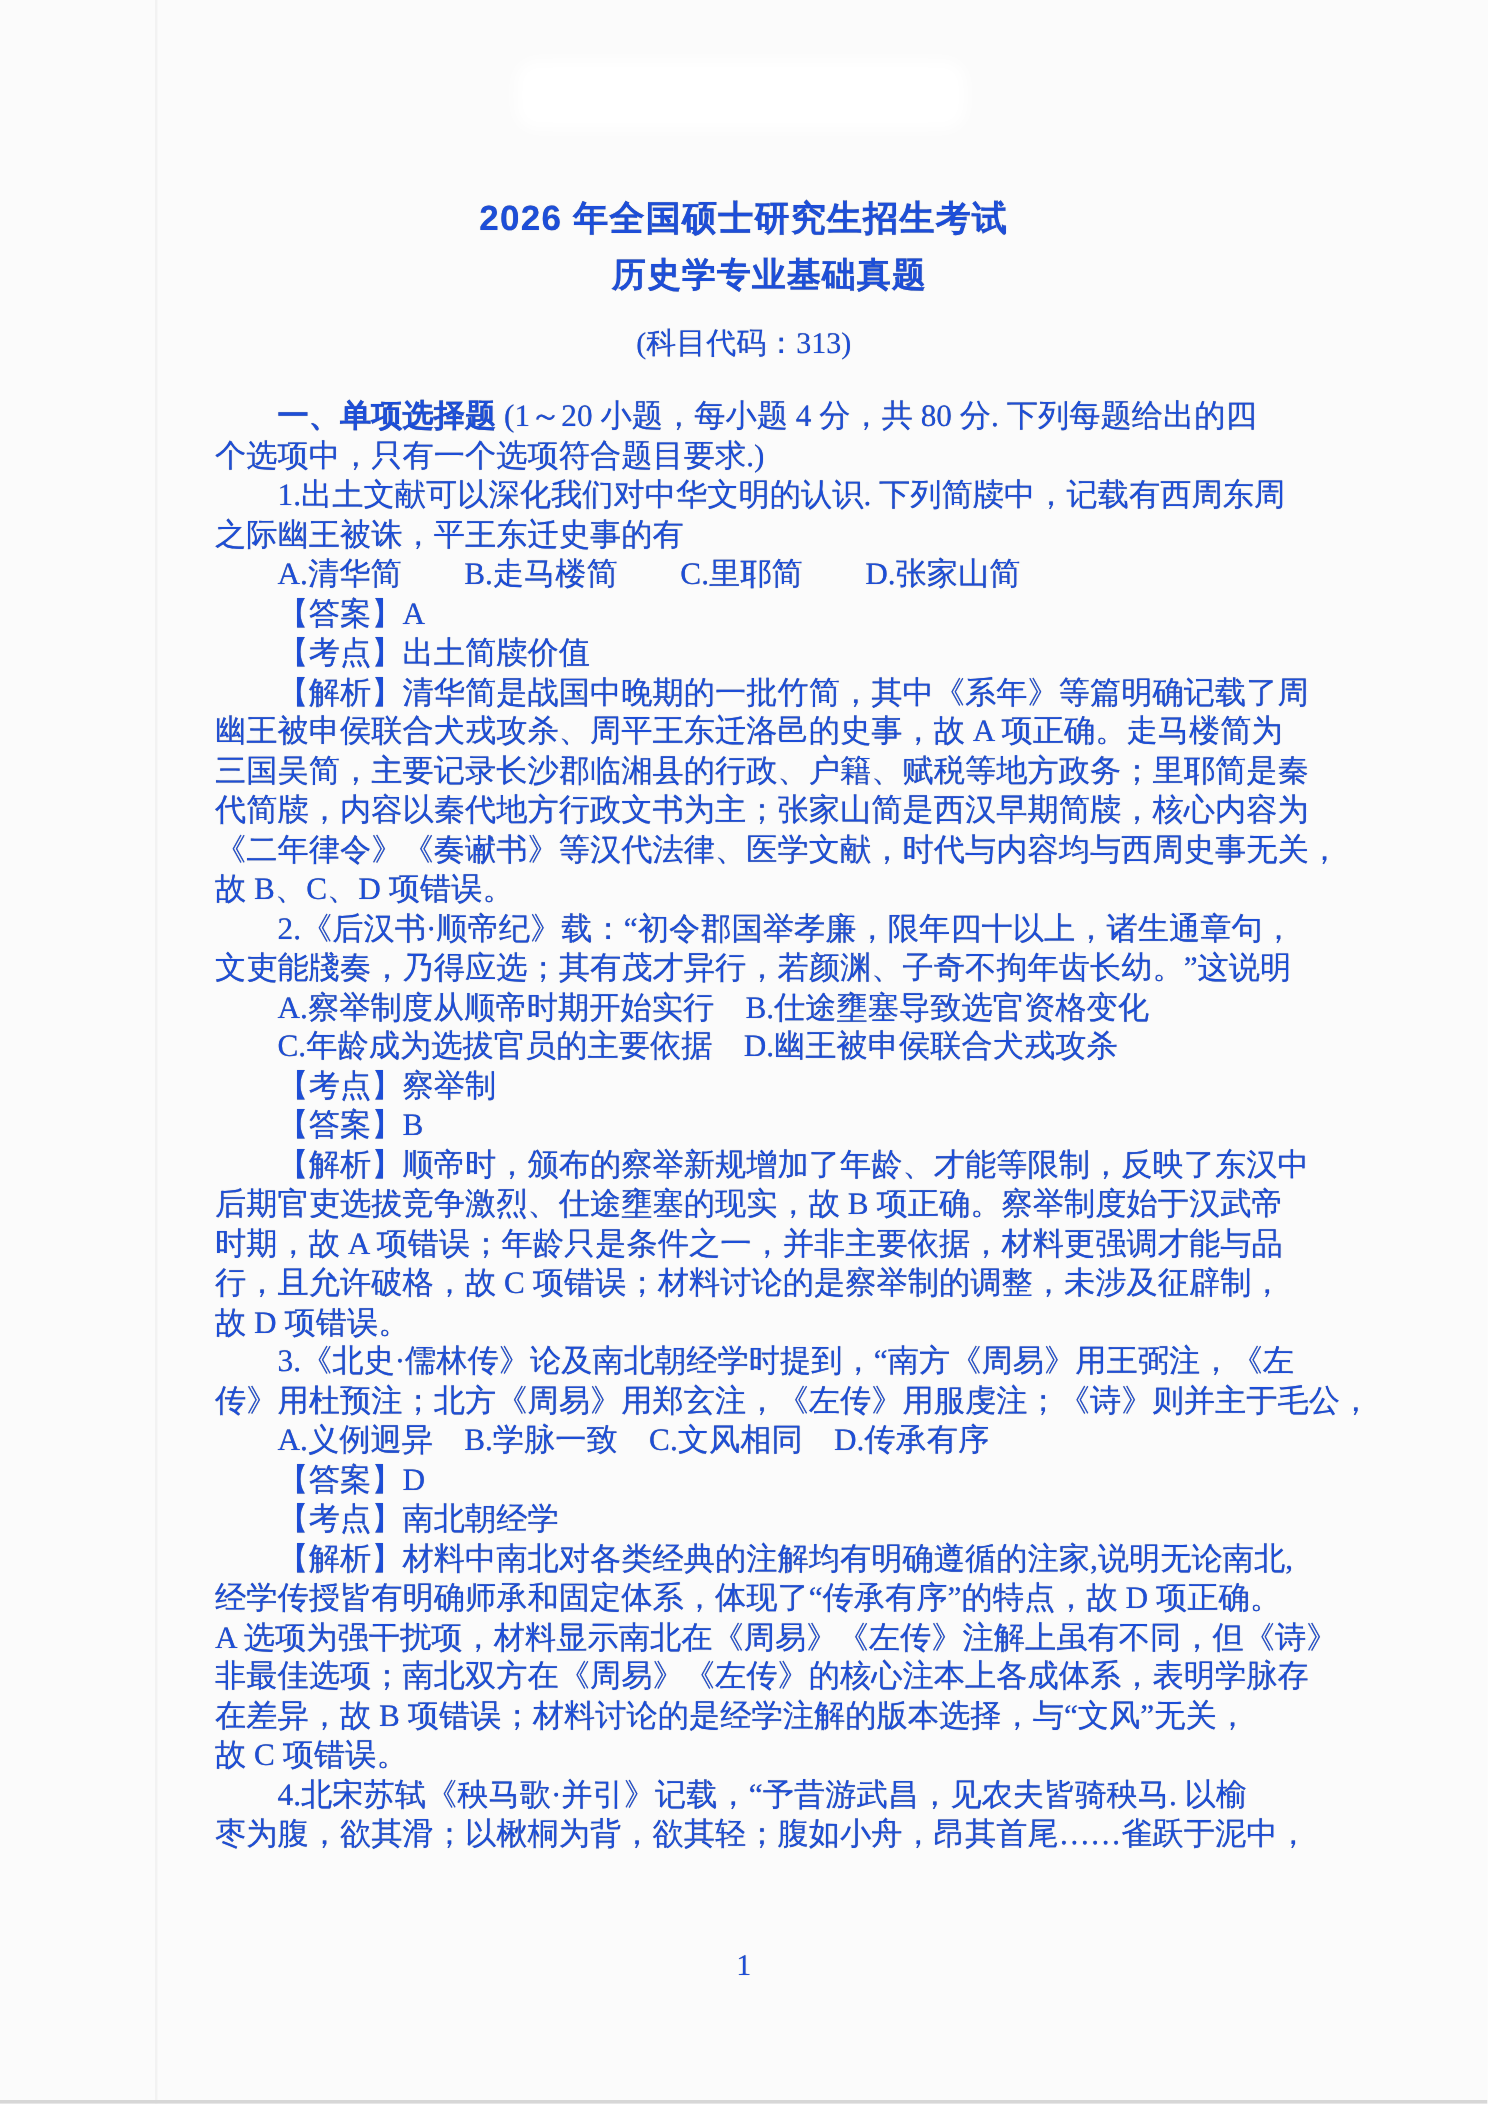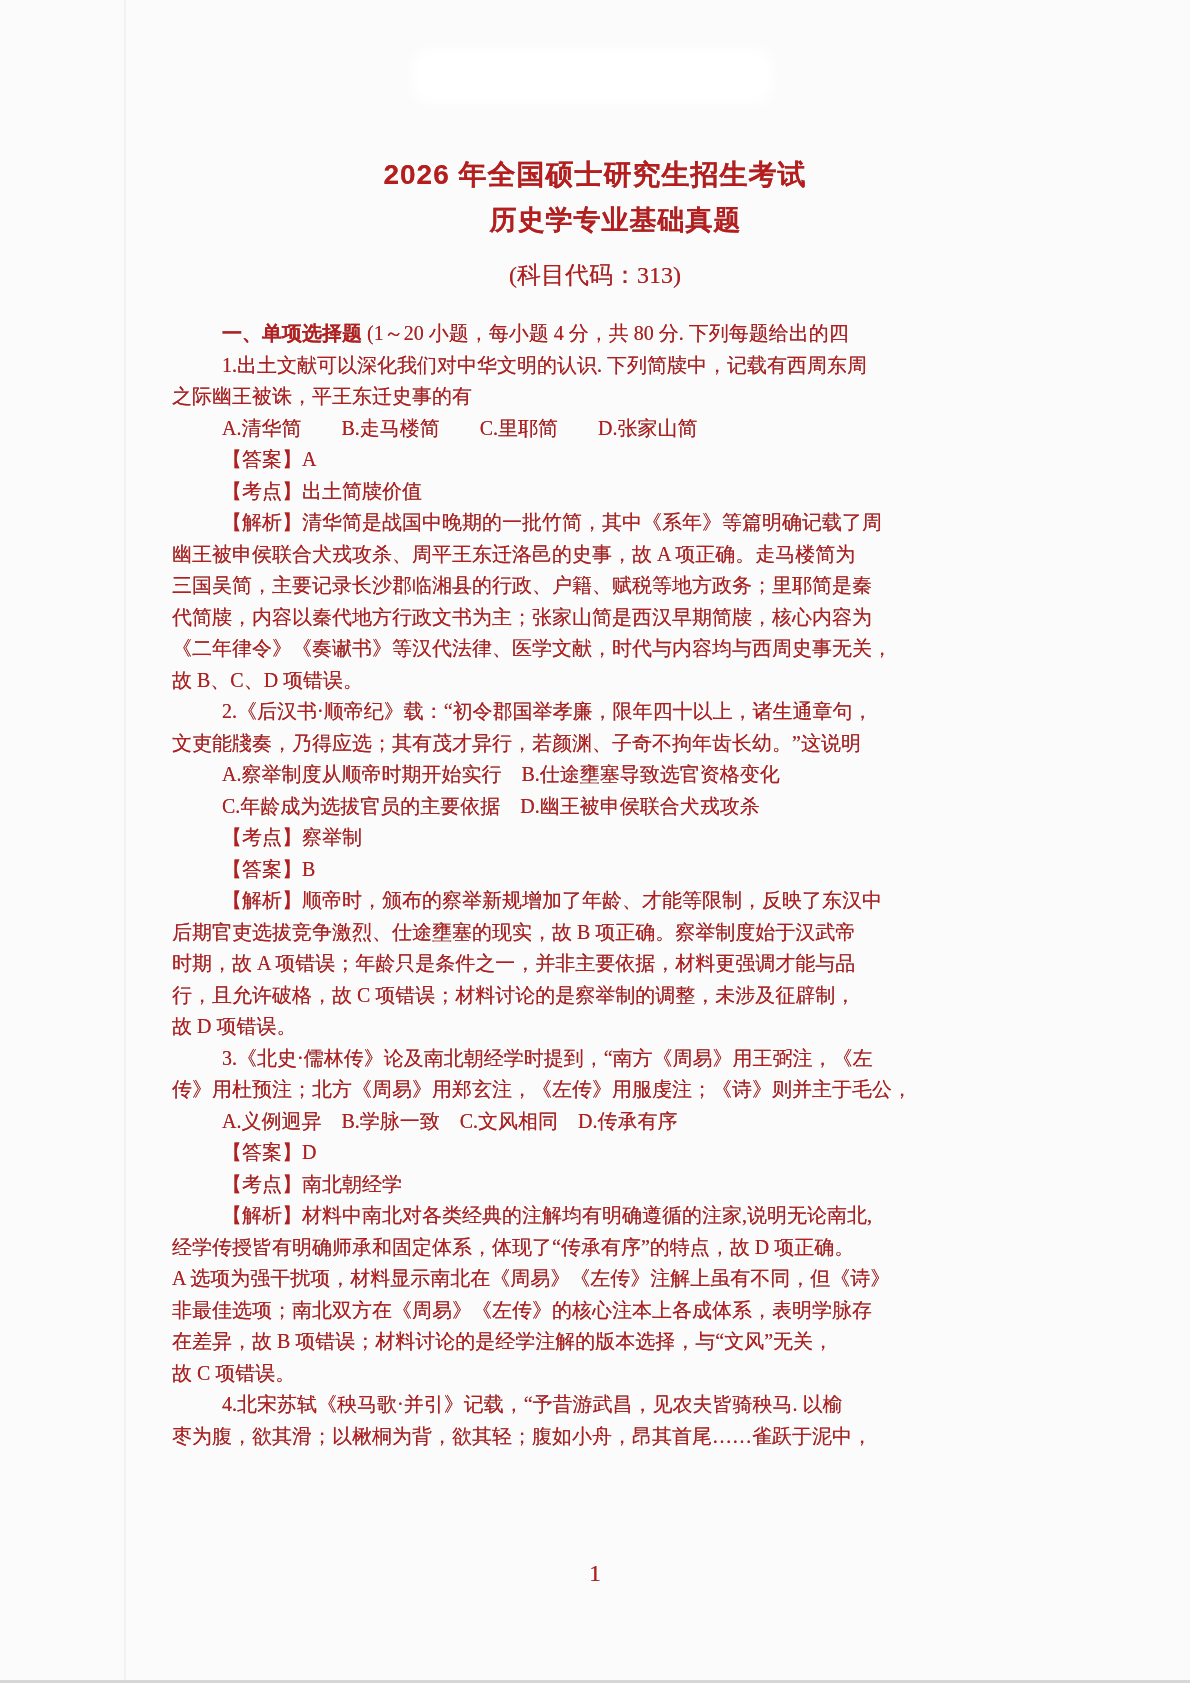--- a/index.html
+++ b/index.html
@@ -3,21 +3,21 @@
 <meta charset="utf-8">
 <style>
   html,body{margin:0;padding:0;}
   body{
     width:1190px;height:1683px;
     background:#ffffff;
     font-family:"Liberation Serif","DejaVu Serif",serif;
   }
   .page{
     position:relative;width:1190px;height:1683px;
-    background:#fbfbfb;overflow:hidden;color:#b91c1c;text-decoration:underline;
+    background:#fbfbfb;overflow:hidden;color:#1d4ed8;text-decoration:underline;
   }
   
   .v-line{
     position:absolute;left:124px;top:0;width:2px;height:1683px;
     background:rgba(0,0,0,0.035);
   }
   .wm-ghost{
     position:absolute;left:420px;top:56px;width:345px;height:40px;
     background:#ffffff;border-radius:10px;
     box-shadow:0 0 12px 8px rgba(255,255,255,0.95);
@@ -39,21 +39,21 @@
     margin-top:18px;
     font-family:"Liberation Sans","DejaVu Sans",sans-serif;
     font-weight:700;font-size:27px;line-height:27px;letter-spacing:1px;margin-left:41px;
   }
   .doc-code{
     margin-top:29px;font-size:24px;line-height:24px;
   }
   
   .doc-body{
     position:absolute;left:172px;top:318px;width:866px;
-    font-size:20px;line-height:31.5px;
+    font-size:25px;line-height:31.5px;
     text-shadow:0 0 .6px rgba(0,0,0,.55);
   }
   .doc-body p{margin:0;white-space:nowrap;}
   .doc-body p.indent{text-indent:50px;}
   .doc-body b.sec{
     font-family:"Liberation Sans","DejaVu Sans",sans-serif;
     font-weight:700;
   }
   .page-num{
     position:absolute;left:0;top:1560px;width:1190px;text-align:center;
@@ -68,20 +68,21 @@
   <div class="wm-ghost"></div>
 
   <div class="doc-header">
     <div class="doc-title">2026 年全国硕士研究生招生考试</div>
     <div class="doc-subtitle">历史学专业基础真题</div>
     <div class="doc-code">(科目代码：313)</div>
   </div>
 
   <div class="doc-body">
       <p class="indent"><b class="sec">一、单项选择题</b> (1～20 小题，每小题 4 分，共 80 分. 下列每题给出的四</p>
+      <p>个选项中，只有一个选项符合题目要求.)</p>
       <p class="indent">1.出土文献可以深化我们对中华文明的认识. 下列简牍中，记载有西周东周</p>
       <p>之际幽王被诛，平王东迁史事的有</p>
       <p class="indent">A.清华简　　B.走马楼简　　C.里耶简　　D.张家山简</p>
       <p class="indent">【答案】A</p>
       <p class="indent">【考点】出土简牍价值</p>
       <p class="indent">【解析】清华简是战国中晚期的一批竹简，其中《系年》等篇明确记载了周</p>
       <p>幽王被申侯联合犬戎攻杀、周平王东迁洛邑的史事，故 A 项正确。走马楼简为</p>
       <p>三国吴简，主要记录长沙郡临湘县的行政、户籍、赋税等地方政务；里耶简是秦</p>
       <p>代简牍，内容以秦代地方行政文书为主；张家山简是西汉早期简牍，核心内容为</p>
       <p>《二年律令》《奏谳书》等汉代法律、医学文献，时代与内容均与西周史事无关，</p>

